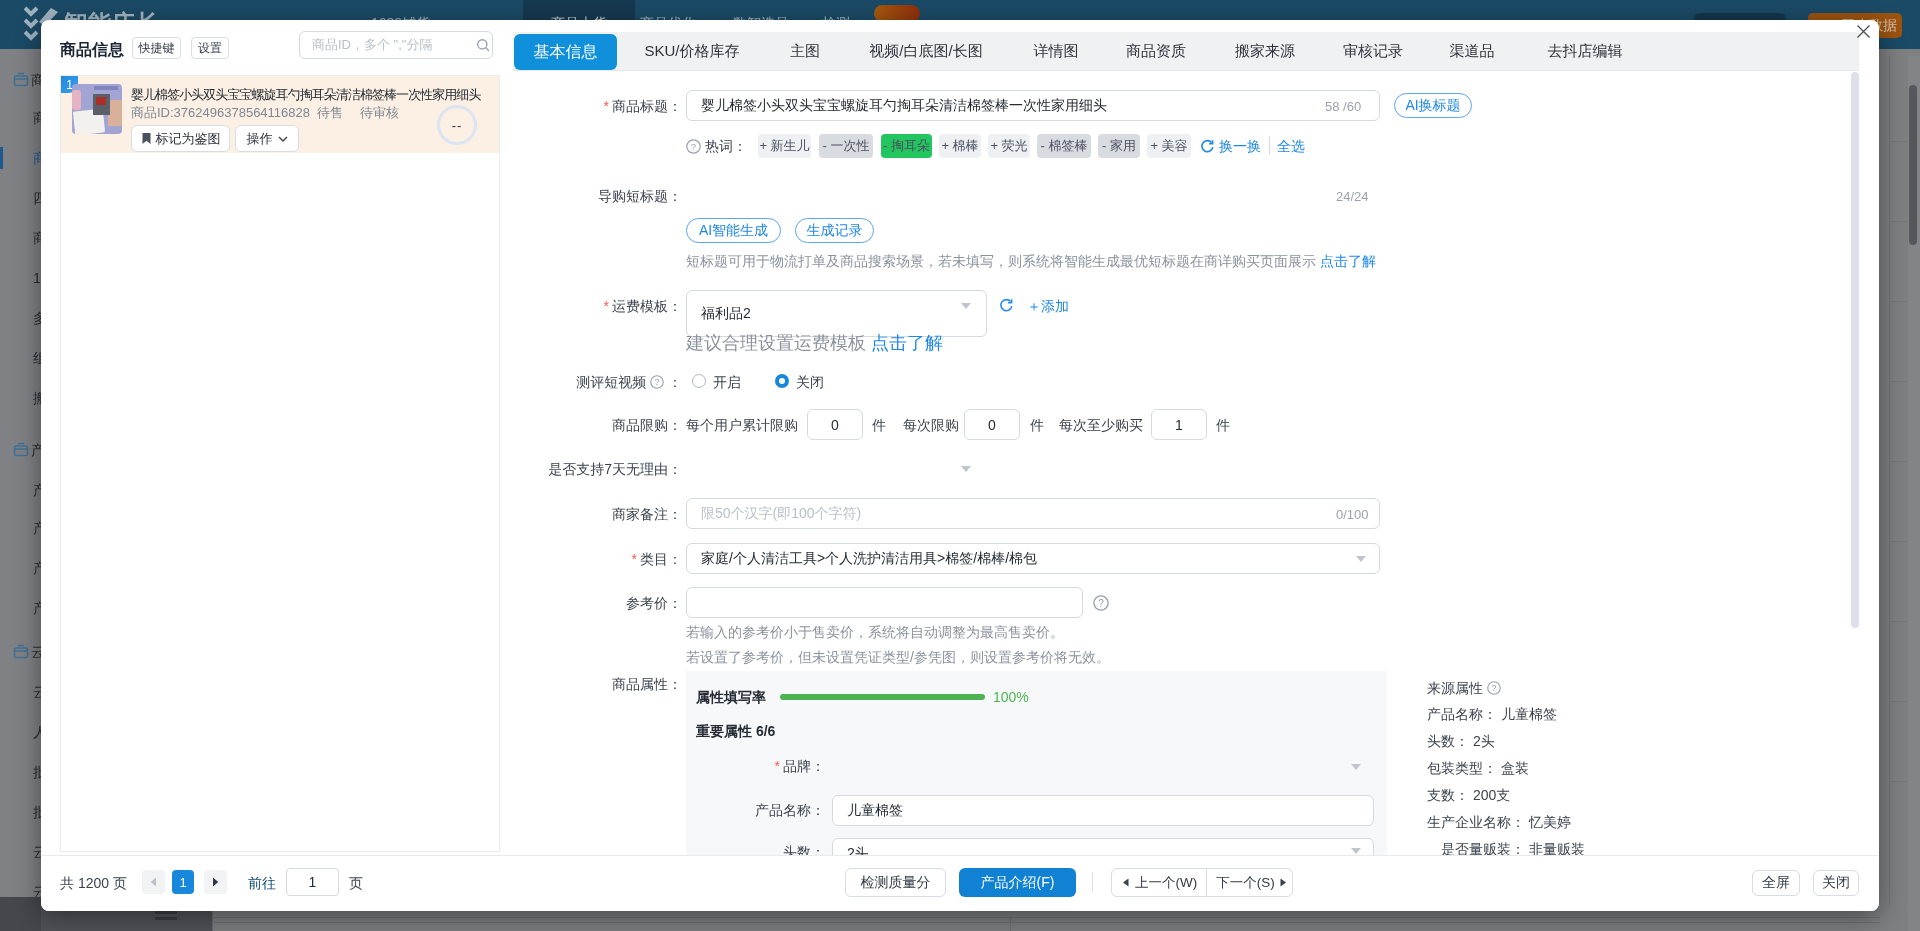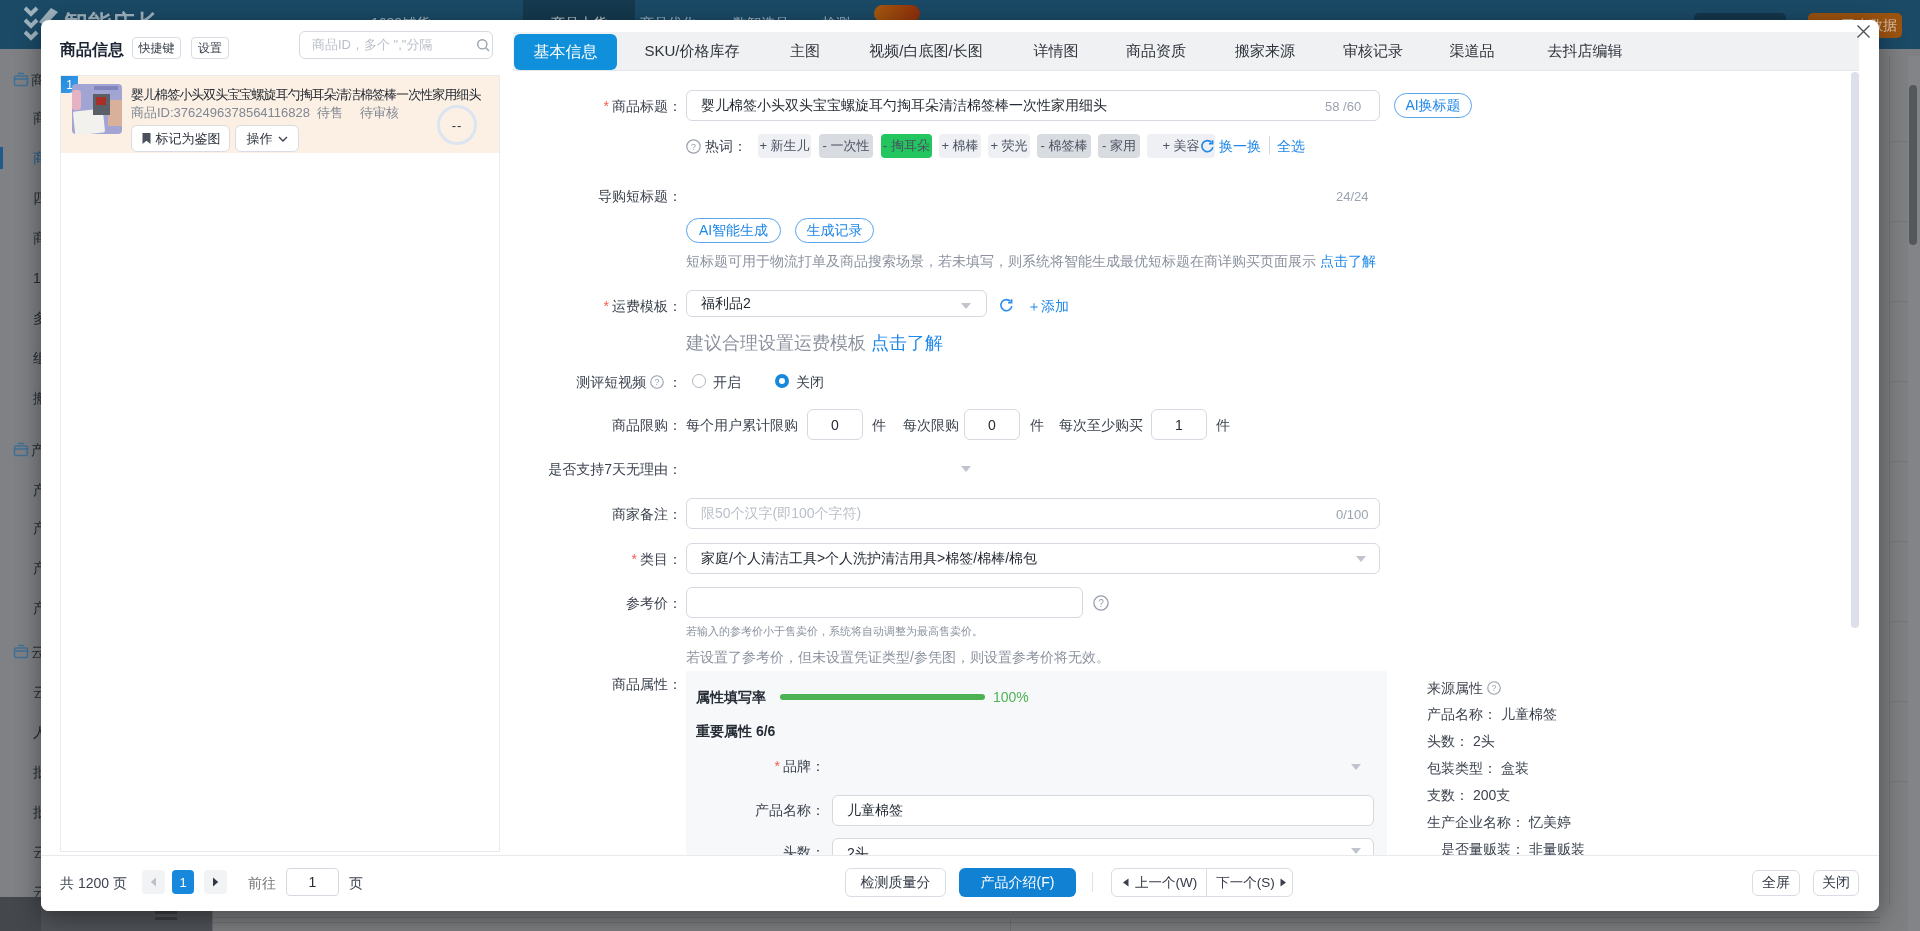--- a/index.html
+++ b/index.html
@@ -145,21 +145,21 @@
   </div>
 
   <div class="abs" style="left:19px;top:855px;font-size:14px;color:#3d4450;z-index:5">共 1200 页</div>
   <div class="abs" style="left:101px;top:850px;width:23px;height:24px;background:#f2f3f5;border-radius:4px;z-index:5"><svg width="8" height="10" viewBox="0 0 8 10" style="margin:7px 0 0 7px">
           <path d="M7 0.5 L1.8 5 L7 9.5 Z" fill="#bcc1ca"></path>
         </svg></div>
   <div class="abs" style="left:131px;top:850px;width:22px;height:24px;background:#1788dc;border-radius:4px;color:#fff;font-size:13px;display:flex;align-items:center;justify-content:center;z-index:5">1</div>
   <div class="abs" style="left:163px;top:850px;width:23px;height:24px;background:#f2f3f5;border-radius:4px;z-index:5"><svg width="8" height="10" viewBox="0 0 8 10" style="margin:7px 0 0 8px">
           <path d="M1 0.5 L6.2 5 L1 9.5 Z" fill="#313843"></path>
         </svg></div>
-  <div class="abs" style="left:207px;top:855px;font-size:14px;color:#737373;z-index:5">前往</div>
+  <div class="abs" style="left:207px;top:855px;font-size:14px;color:#0c4a6e;z-index:5">前往</div>
   <div class="inp" style="left:245px;top:848px;width:53px;height:28px;border-radius:4px;justify-content:center;padding:0;z-index:5">1</div>
   <div class="abs" style="left:308px;top:855px;font-size:14px;color:#3d4450;z-index:5">页</div>
 
   <div class="abs" style="left:472px;top:12px;width:1346px;height:39px;background:#f0f1f3;border-bottom:1px solid #e6e8ec"></div>
   <div class="abs" style="left:473px;top:14px;width:103px;height:36px;background:#1090da;border-radius:6px;color:#fff;font-size:16px;display:flex;align-items:center;justify-content:center">基本信息</div>
   <div class="tab" style="left:651px">SKU/价格库存</div>
   <div class="tab" style="left:764px">主图</div>
   <div class="tab" style="left:885px">视频/白底图/长图</div>
   <div class="tab" style="left:1015px">详情图</div>
   <div class="tab" style="left:1115px">商品资质</div>
@@ -182,37 +182,37 @@
         <text x="7.5" y="11" font-size="9.5" text-anchor="middle" fill="#99a1ad">?</text>
       </svg>
   <div class="lbl" style="left:664px;top:118px">热词：</div>
   <div class="tag" style="left:717px;width:53px;background:#eef0f4">+ 新生儿</div>
   <div class="tag" style="left:778px;width:54px;background:#d8dbe0">- 一次性</div>
   <div class="tag" style="left:840px;width:51px;background:#22c55e">- 掏耳朵</div>
   <div class="tag" style="left:898px;width:42px;background:#eef0f4">+ 棉棒</div>
   <div class="tag" style="left:947px;width:42px;background:#eef0f4">+ 荧光</div>
   <div class="tag" style="left:996px;width:54px;background:#d8dbe0">- 棉签棒</div>
   <div class="tag" style="left:1057px;width:42px;background:#d8dbe0">- 家用</div>
-  <div class="tag" style="left:1106px;width:68px;background:#eef0f4">+ 美容</div>
+  <div class="tag" style="left:1106px;width:44px;background:#eef0f4">+ 美容</div>
   <svg class="abs" style="left:1159px;top:119px" width="15" height="15" viewBox="0 0 15 15">
         <path d="M12.8 8.2 A5.5 5.5 0 1 1 11.6 3.6" fill="none" stroke="#1f87e8" stroke-width="1.6"></path>
         <path d="M12.6 1.2 L12.6 4.8 L9 4.8" fill="none" stroke="#1f87e8" stroke-width="1.6"></path>
       </svg>
   <div class="abs blue" style="left:1178px;top:118px;font-size:14px">换一换</div>
   <div class="abs" style="left:1228px;top:116px;width:1px;height:18px;background:#d5d9df"></div>
   <div class="abs blue" style="left:1236px;top:118px;font-size:14px">全选</div>
 
   <div class="lbl" style="right:1197px;top:168px">导购短标题：</div>
   <div class="cnt" style="left:1295px;top:169px">24/24</div>
   <div class="pill" style="left:645px;top:198px;width:95px;height:25px">AI智能生成</div>
   <div class="pill" style="left:754px;top:198px;width:79px;height:25px">生成记录</div>
   <div class="abs gray" style="left:645px;top:233px;font-size:14px">短标题可用于物流打单及商品搜索场景，若未填写，则系统将智能生成最优短标题在商详购买页面展示 <span class="blue">点击了解</span></div>
 
   <div class="lbl" style="right:1197px;top:278px"><span class="red">*</span>运费模板：</div>
-  <div class="inp" style="left:645px;top:270px;width:301px;height:27px">福利品2</div>
+  <div class="inp" style="left:645px;top:270px;width:301px;height:47px">福利品2</div>
   <div class="caret" style="left:920px;top:283px"></div>
   <svg class="abs" style="left:958px;top:278px" width="15" height="15" viewBox="0 0 15 15">
         <path d="M12.8 8.2 A5.5 5.5 0 1 1 11.6 3.6" fill="none" stroke="#2a8cf0" stroke-width="1.6"></path>
         <path d="M12.6 1.2 L12.6 4.8 L9 4.8" fill="none" stroke="#2a8cf0" stroke-width="1.6"></path>
       </svg>
   <div class="abs blue" style="left:986px;top:278px;font-size:14px">＋添加</div>
   <div class="abs gray" style="left:645px;top:311px;font-size:18px">建议合理设置运费模板 <span class="blue">点击了解</span></div>
 
   <div class="lbl" style="right:1197px;top:354px">测评短视频 <svg width="14" height="14" viewBox="0 0 15 15" style="vertical-align:-2px">
           <circle cx="7.5" cy="7.5" r="6.7" fill="none" stroke="#99a1ad" stroke-width="1.2"></circle>
@@ -244,21 +244,21 @@
   <div class="lbl" style="right:1197px;top:531px"><span class="red">*</span>类目：</div>
   <div class="inp" style="left:645px;top:523px;width:694px;height:31px">家庭/个人清洁工具&gt;个人洗护清洁用具&gt;棉签/棉棒/棉包</div>
   <div class="caret" style="left:1315px;top:536px"></div>
 
   <div class="lbl" style="right:1197px;top:575px">参考价：</div>
   <div class="inp" style="left:645px;top:567px;width:397px;height:31px"></div>
   <svg class="abs" style="left:1052px;top:575px" width="16" height="16" viewBox="0 0 15 15">
         <circle cx="7.5" cy="7.5" r="6.7" fill="none" stroke="#979fab" stroke-width="1.2"></circle>
         <text x="7.5" y="11" font-size="9.5" text-anchor="middle" fill="#979fab">?</text>
       </svg>
-  <div class="abs gray" style="left:645px;top:604px;font-size:11px">若输入的参考价小于售卖价，系统将自动调整为最高售卖价。</div>
+  <div class="abs gray" style="left:645px;top:604px;font-size:14px">若输入的参考价小于售卖价，系统将自动调整为最高售卖价。</div>
   <div class="abs gray" style="left:645px;top:629px;font-size:14px">若设置了参考价，但未设置凭证类型/参凭图，则设置参考价将无效。</div>
 
   <div class="lbl" style="right:1197px;top:656px">商品属性：</div>
   <div class="abs" style="left:645px;top:651px;width:701px;height:184px;background:#f7f8fa"></div>
   <div class="abs" style="left:655px;top:669px;font-size:14px;font-weight:bold;color:#262c35">属性填写率</div>
   <div class="abs" style="left:739px;top:674px;width:205px;height:6px;border-radius:3px;background:#4db352"></div>
   <div class="abs" style="left:952px;top:669px;font-size:14px;color:#4db352">100%</div>
   <div class="abs" style="left:655px;top:703px;font-size:14px;font-weight:bold;color:#262c35">重要属性 6/6</div>
   <div class="lbl" style="right:1054px;top:738px"><span class="red">*</span>品牌：</div>
   <div class="caret" style="left:1310px;top:744px"></div>

